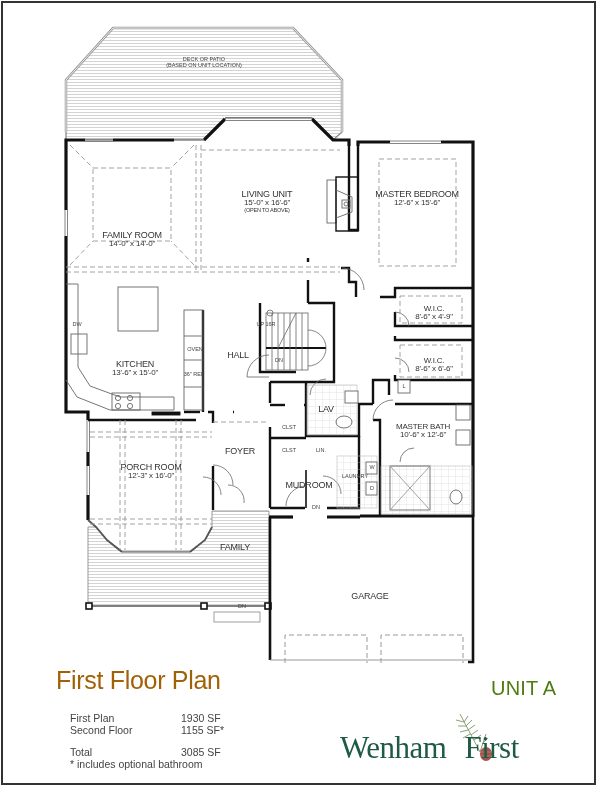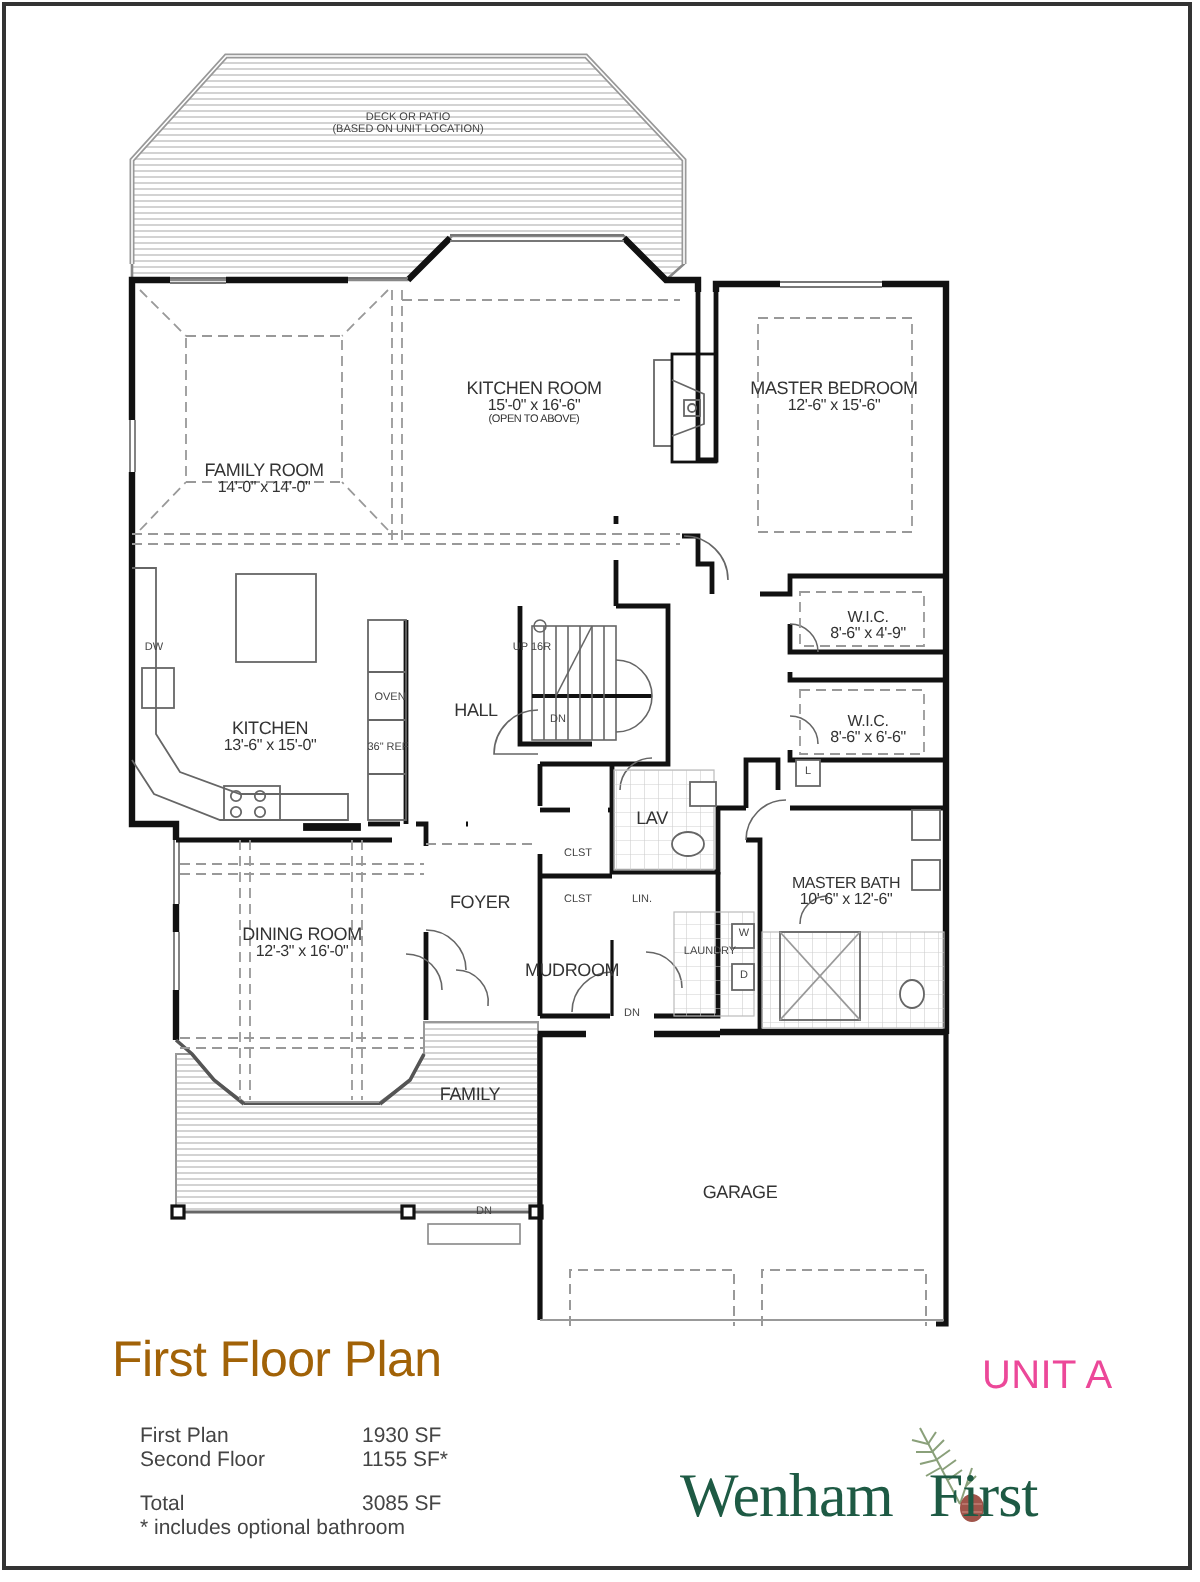--- a/index.html
+++ b/index.html
@@ -10,21 +10,21 @@
     .room-name { font-size: 9px; letter-spacing: -0.2px; }
     .room-dim { font-size: 8px; letter-spacing: -0.2px; }
     .room-note { font-size: 5.5px; letter-spacing: -0.2px; }
     .tiny { font-size: 5.5px; color: #444; }
     .plan-title { position: absolute; left: 56px; top: 666px; font-size: 25px; color: #a16207; font-weight: normal; letter-spacing: -0.3px; }
     .sf-table { position: absolute; left: 70px; top: 712px; font-size: 10.5px; color: #444; line-height: 12px; }
     .sf-row { display: flex; }
     .sf-label { width: 111px; }
     .sf-gap { height: 10px; }
     .footnote { font-size: 10.5px; color: #444; }
-    .unit { position: absolute; left: 491px; top: 677px; font-size: 20px; color: #ec4899; letter-spacing: 0.2px; }
+    .unit { position: absolute; left: 491px; top: 677px; font-size: 20px; color: #4d7c0f; letter-spacing: 0.2px; }
     .brand { position: absolute; left: 340px; top: 730px; font-family: "Liberation Serif", serif; font-size: 31px; color: #1e5a44; letter-spacing: -0.5px; }
     .brand .b2 { margin-left: 18px; }
     .logo-svg { position: absolute; left: 450px; top: 712px; width: 60px; height: 50px; }
   </style>
 </head>
 <body>
 
 <div class="frame"></div>
 
 <svg class="plan" viewBox="0 0 600 791" xmlns="http://www.w3.org/2000/svg">
@@ -233,21 +233,21 @@
   <div class="tiny">DECK OR PATIO</div>
   <div class="tiny">(BASED ON UNIT LOCATION)</div>
 </div>
 
 <div class="room-label" style="left:132px; top:190px;margin-top:41px;">
   <div class="room-name">FAMILY ROOM</div>
   <div class="room-dim">14'-0" x 14'-0"</div>
 </div>
 
 <div class="room-label" style="left:267px; top:190px;">
-  <div class="room-name">KITCHEN ROOM</div>
+  <div class="room-name">LIVING UNIT</div>
   <div class="room-dim">15'-0" x 16'-6"</div>
   <div class="room-note">(OPEN TO ABOVE)</div>
 </div>
 
 <div class="room-label" style="left:417px; top:190px;">
   <div class="room-name">MASTER BEDROOM</div>
   <div class="room-dim">12'-6" x 15'-6"</div>
 </div>
 
 <div class="room-label" style="left:434px; top:305px;">
@@ -266,35 +266,35 @@
 </div>
 
 <div class="room-label" style="left:238px; top:351px;">
   <div class="room-name">HALL</div>
 </div>
 
 <div class="room-label" style="left:326px; top:405px;">
   <div class="room-name">LAV</div>
 </div>
 
-<div class="room-label" style="left:406px; top:438px;padding-left:34px;">
+<div class="room-label" style="left:406px; top:423px;padding-left:34px;">
   <div class="room-dim">MASTER BATH</div>
   <div class="room-dim">10'-6" x 12'-6"</div>
 </div>
 
 <div class="room-label" style="left:151px; top:463px;">
-  <div class="room-name">DINING ROOM</div>
+  <div class="room-name">PORCH ROOM</div>
   <div class="room-dim">12'-3" x 16'-0"</div>
 </div>
 
 <div class="room-label" style="left:240px; top:447px;">
   <div class="room-name">FOYER</div>
 </div>
 
-<div class="room-label" style="left:286px; top:481px;">
+<div class="room-label" style="left:309px; top:481px;">
   <div class="room-name">MUDROOM</div>
 </div>
 
 <div class="room-label" style="left:355px; top:474px;">
   <div class="tiny">LAUNDRY</div>
 </div>
 
 <div class="room-label" style="left:235px; top:543px;">
   <div class="room-name">FAMILY</div>
 </div>

